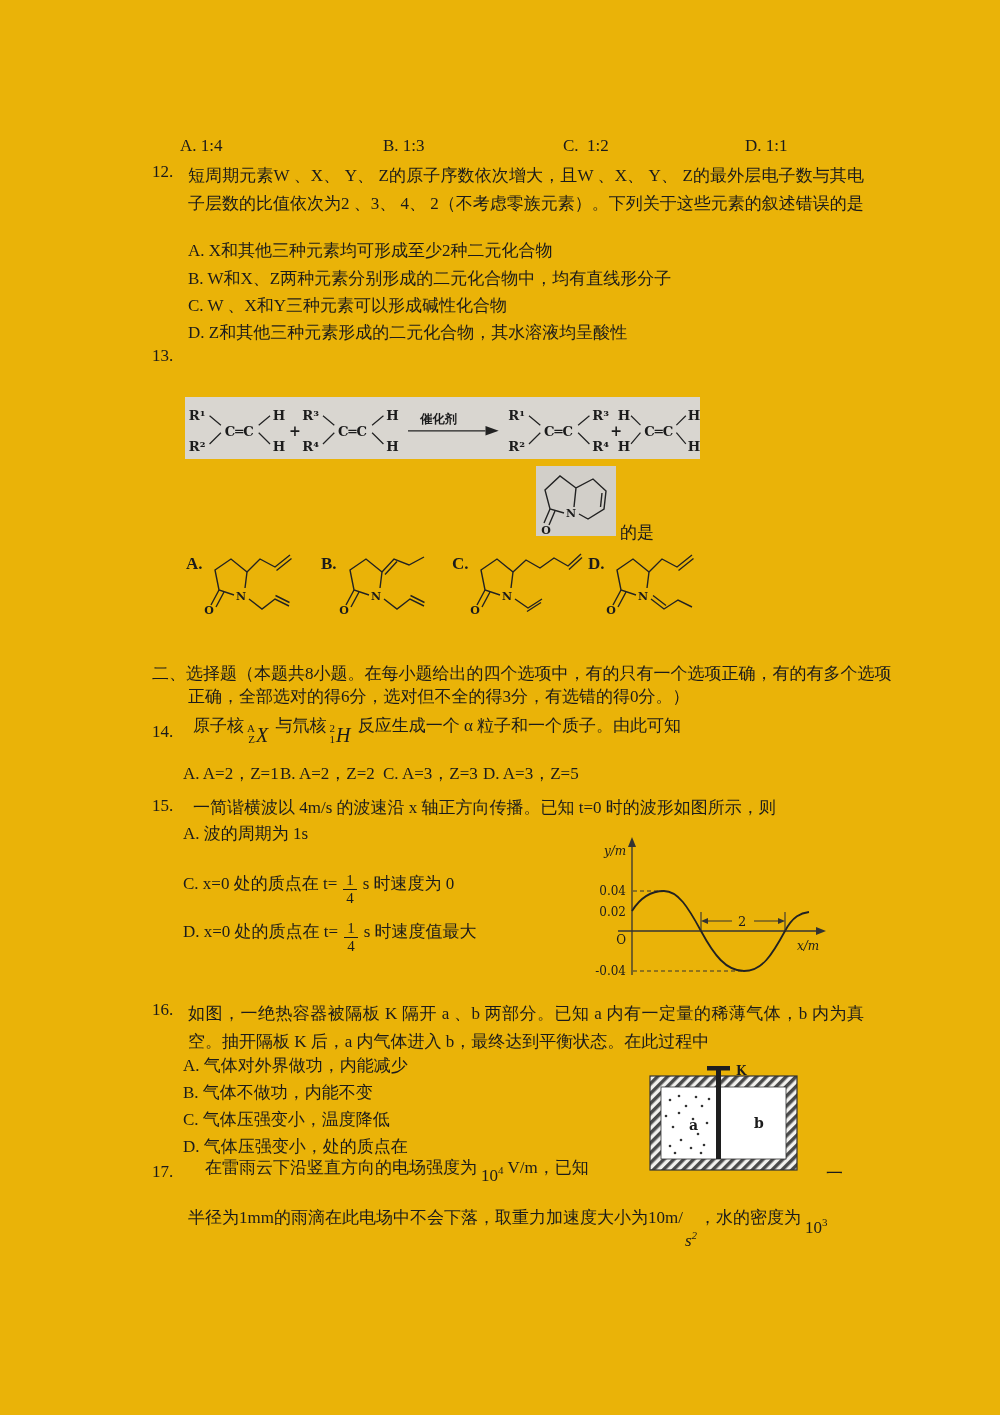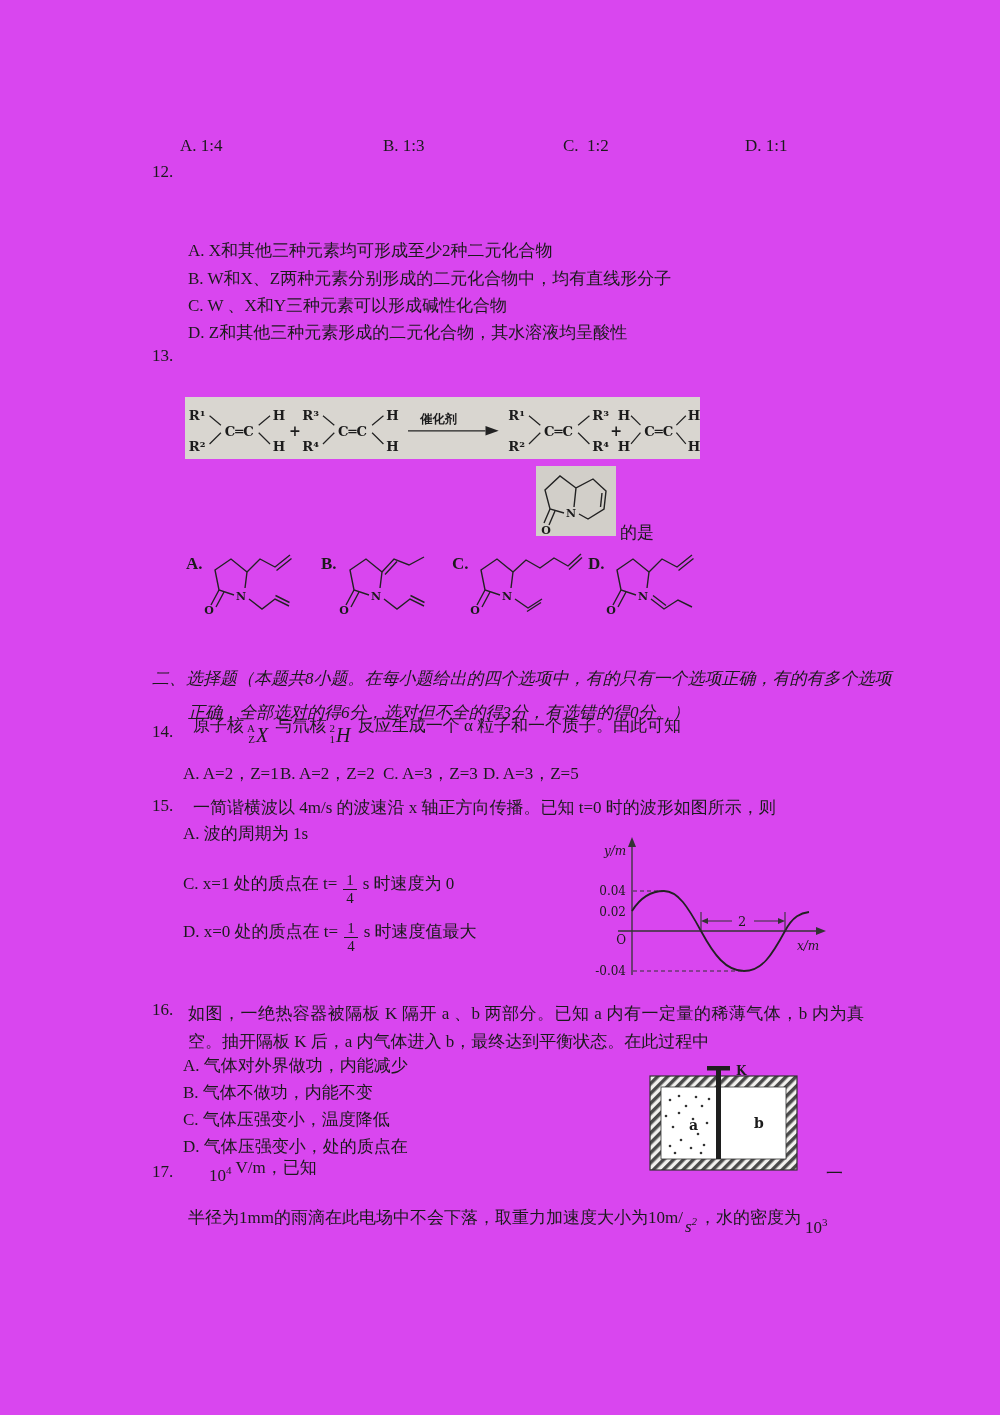--- a/index.html
+++ b/index.html
@@ -1,56 +1,57 @@
 <!DOCTYPE html>
 <html><head>
 <meta charset="utf-8">
 <style>
   html,body{margin:0;padding:0;background:#888;}
   .page{
     position:relative;width:1000px;height:1415px;margin:0 auto;
-    background:#d946ef;color:#1b1b1b;
+    background:#eab308;color:#1b1b1b;
     font-family:"Liberation Serif","DejaVu Serif",serif;
     font-size:17px;overflow:hidden;
   }
   .t{position:absolute;white-space:pre;}
   .para{position:absolute;line-height:28px;text-align:justify;}
   .flexline{position:absolute;display:flex;align-items:flex-start;white-space:pre;}
-  .hang{position:absolute;line-height:34px;padding-left:36px;text-indent:-36px;font-style:italic;}
+  .hang{position:absolute;line-height:23px;padding-left:36px;text-indent:-36px;}
   .frac{display:inline-flex;flex-direction:column;align-items:center;
         font-size:15px;line-height:17px;margin:0 6px;}
   .frac .fden{border-top:1.4px solid #1b1b1b;padding:0 3px;}
   .frac .fnum{padding:0 3px;}
   .nuc{display:inline-flex;align-items:flex-start;position:relative;top:7px;margin:0 3px;}
   .nucstack{display:inline-flex;flex-direction:column;align-items:flex-end;
             font-size:11px;line-height:11px;padding-top:2px;}
   .nucsym{font-style:italic;font-size:20px;position:relative;top:3px;margin-left:1px;}
   .pow-low{position:relative;top:8px;margin:0 4px;white-space:nowrap;}
   .pow-low sup,{font-size:11px;}
-  .sx{font-style:italic;position:relative;top:9px;margin:0 2px;white-space:nowrap;}
+  .sx{font-style:italic;position:relative;top:9px;margin:14px 2px;white-space:nowrap;}
   sup{font-size:11px;}
   .figbg{position:absolute;}
   svg text{font-family:"DejaVu Serif","Liberation Serif",serif;fill:#1b1b1b;}
   .schemebg{background:#d9d6d0;}
   .molbg{background:#d2cfc9;}
   .structitem{position:absolute;width:133px;height:84px;}
   .structlabel{position:absolute;left:0;top:8px;font-weight:bold;}
   .structsvg{position:absolute;left:15px;top:0;}
 </style>
 </head>
 <body>
 
 <div class="page">
 
   <span class="t" style="left:180px;top:136px">A. 1:4</span>
   <span class="t" style="left:383px;top:136px">B. 1:3</span>
   <span class="t" style="left:563px;top:136px">C.  1:2</span>
   <span class="t" style="left:745px;top:136px">D. 1:1</span>
 
   <span class="t" style="left:152px;top:162px">12.</span>
+  <div class="para" style="left:188px;top:162px;width:676px">短周期元素W 、X、 Y、 Z的原子序数依次增大，且W 、X、 Y、 Z的最外层电子数与其电子层数的比值依次为2 、3、 4、 2（不考虑零族元素）。下列关于这些元素的叙述错误的是</div>
   <span class="t" style="left:188px;top:239px">A. X和其他三种元素均可形成至少2种二元化合物</span>
   <span class="t" style="left:188px;top:294px">C. W 、X和Y三种元素可以形成碱性化合物</span>
   <span class="t" style="left:188px;top:267px">B. W和X、Z两种元素分别形成的二元化合物中，均有直线形分子</span>
   <span class="t" style="left:188px;top:321px">D. Z和其他三种元素形成的二元化合物，其水溶液均呈酸性</span>
 
   <span class="t" style="left:152px;top:346px">13.</span>
 
   <svg class="figbg schemebg" style="left:185px;top:397px" width="515" height="62" viewBox="0 0 545 66" preserveAspectRatio="none">
     <g stroke="#222" stroke-width="1.3" fill="none">
       <path d="M26,20 L38,30 M26,50 L38,38 M78,30 L90,20 M78,38 L90,50"></path>
@@ -169,21 +170,21 @@
   </div>
   <span class="t" style="left:183px;top:762px">A. A=2，Z=1</span>
   <span class="t" style="left:280px;top:762px">B. A=2，Z=2</span>
   <span class="t" style="left:383px;top:762px">C. A=3，Z=3</span>
   <span class="t" style="left:483px;top:762px">D. A=3，Z=5</span>
 
   <span class="t" style="left:152px;top:796px">15.</span>
   <span class="t" style="left:193px;top:796px">一简谐横波以 4m/s 的波速沿 x 轴正方向传播。已知 t=0 时的波形如图所示，则</span>
   <span class="t" style="left:183px;top:822px">A. 波的周期为 1s</span>
   <div class="flexline" style="left:183px;top:872px;height:42px">
-    <span>C. x=1 处的质点在 t=</span>
+    <span>C. x=0 处的质点在 t=</span>
     <span class="frac"><span class="fnum">1</span><span class="fden">4</span></span>
     <span>s 时速度为 0</span>
   </div>
   <div class="flexline" style="left:183px;top:920px;height:42px">
     <span>D. x=0 处的质点在 t=</span>
     <span class="frac"><span class="fnum">1</span><span class="fden">4</span></span>
     <span>s 时速度值最大</span>
   </div>
 
   <svg class="figbg" style="left:568px;top:833px" width="268" height="145" viewBox="0 0 268 145">
@@ -253,20 +254,21 @@
         <circle cx="55" cy="97" r="1.3"></circle>
         <circle cx="20" cy="60" r="1.3"></circle>
     </g>
     <text x="90" y="19" font-size="12" font-weight="bold">K</text>
     <text x="43" y="74" font-size="14" font-weight="bold">a</text>
     <text x="108" y="72" font-size="14" font-weight="bold">b</text>
   </svg>
 
   <span class="t" style="left:152px;top:1162px">17.</span>
   <div class="flexline" style="left:205px;top:1156px;height:36px">
+    <span>在雷雨云下沿竖直方向的电场强度为</span>
     <span class="pow-low"><span>10</span><sup>4</sup></span>
     <span>V/m，已知</span>
   </div>
   <span class="t" style="left:826px;top:1162px">一</span>
   <div class="flexline" style="left:188px;top:1206px;height:36px">
     <span>半径为1mm的雨滴在此电场中不会下落，取重力加速度大小为10m/</span>
     <span class="sx"><span>s</span><sup>2</sup></span>
     <span>，水的密度为</span>
     <span class="pow-low" style="top:10px"><span>10</span><sup>3</sup></span>
   </div>

